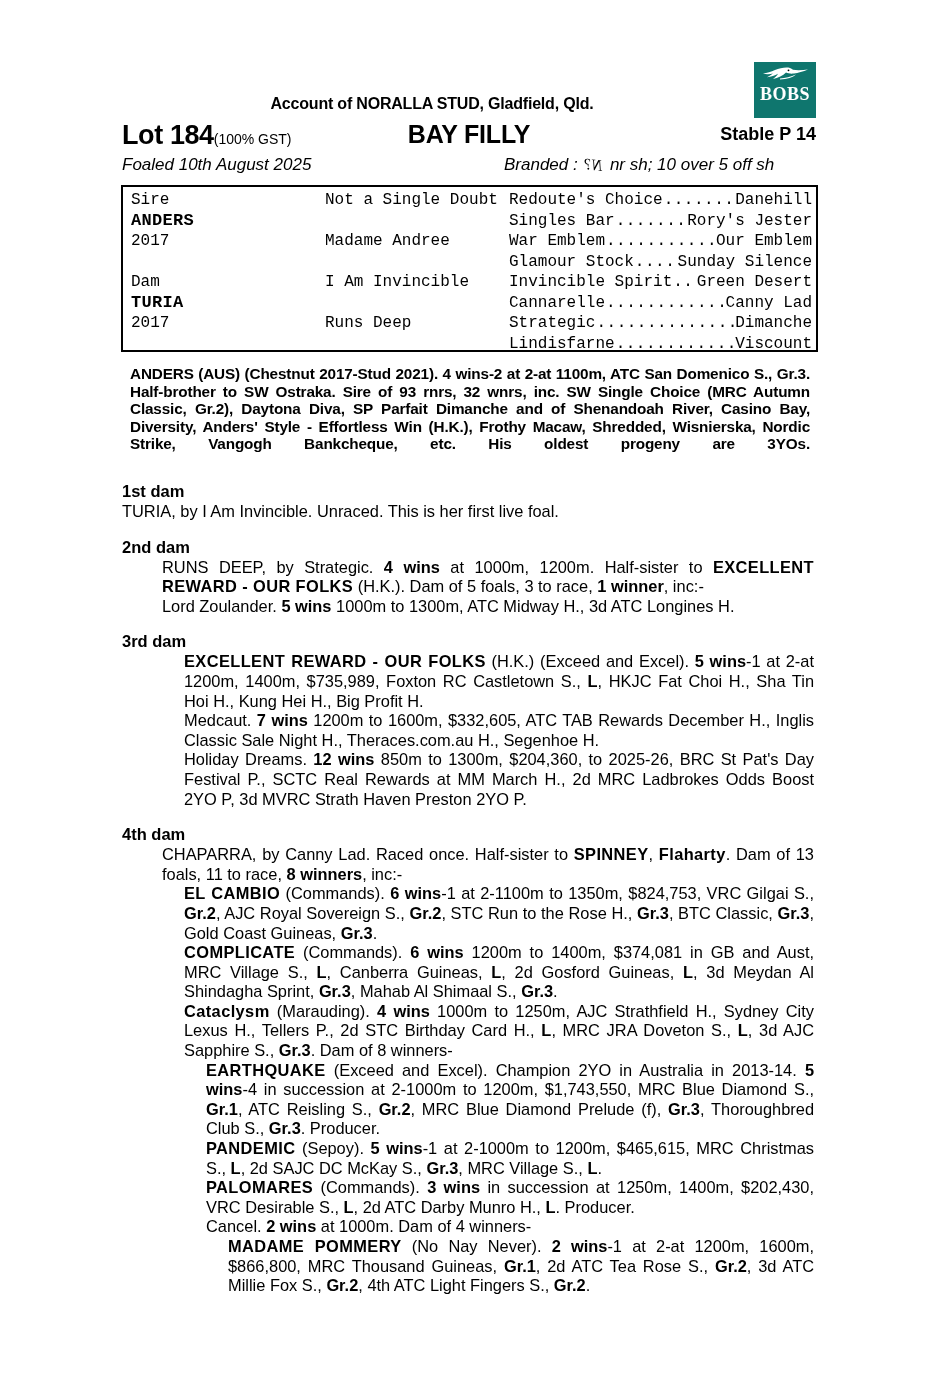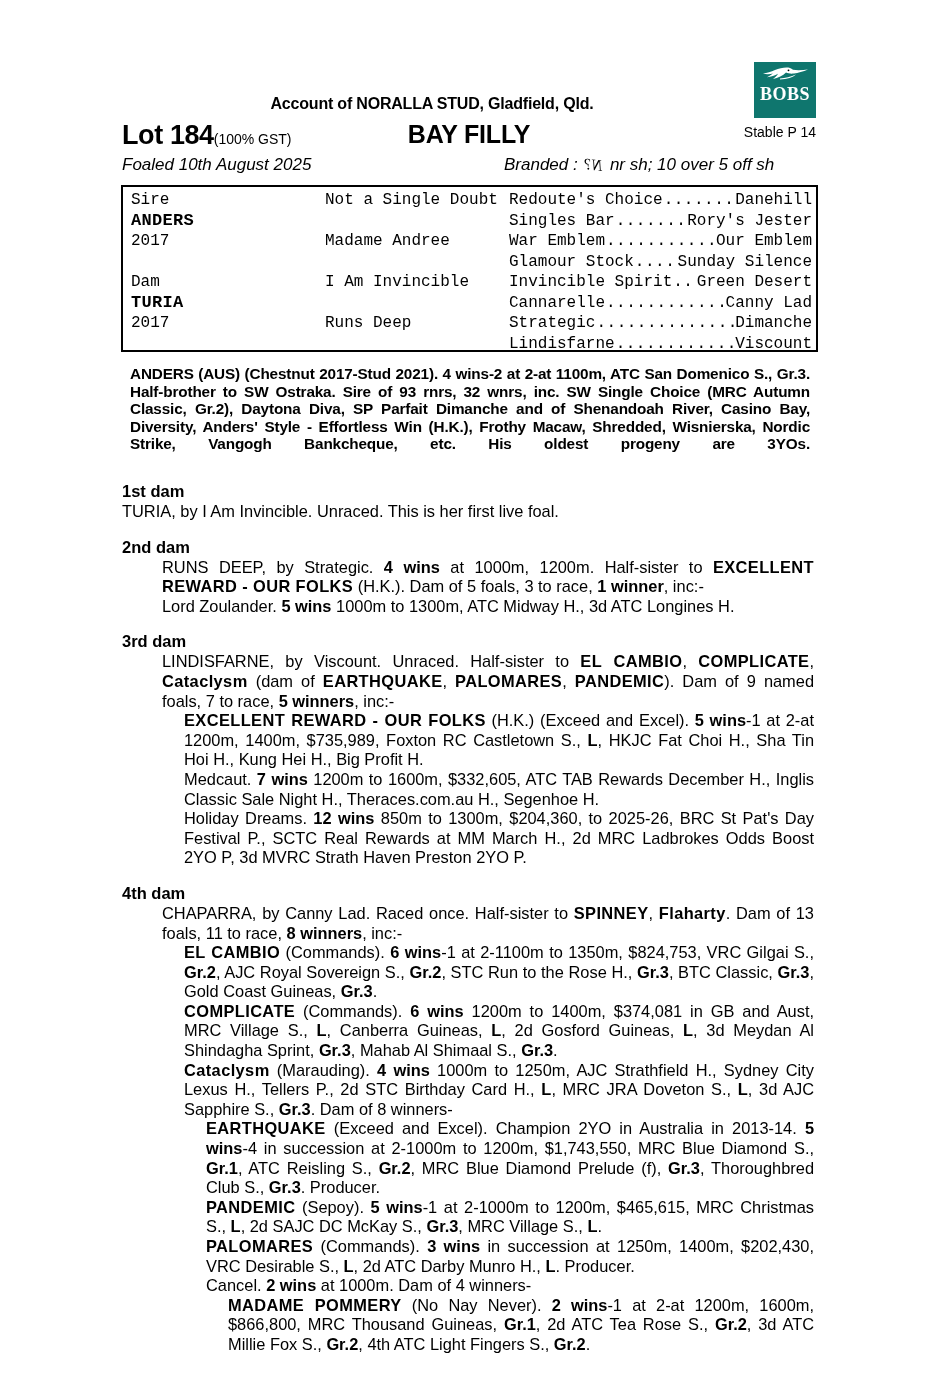--- a/index.html
+++ b/index.html
@@ -109,22 +109,22 @@
     left: 0; top: 0;
     width: 694px;
     text-align: center;
     font-weight: bold;
     font-size: 25px;
     letter-spacing: -0.2px;
   }
   .stable {
     position: absolute;
     right: 0; top: 4px;
-    font-weight: normal;
-    font-size: 14px;
+    font-weight: bold;
+    font-size: 18px;
   }
 
   .foaled-row {
     position: absolute;
     left: 0;
     top: 93px;
     width: 694px;
     height: 24px;
     font-size: 17px;
     font-style: italic;
@@ -337,21 +337,20 @@
   <div class="sire-summary">ANDERS (AUS) (Chestnut 2017-Stud 2021). 4 wins-2 at 2-at 1100m, ATC San Domenico S., Gr.3. Half-brother to SW Ostraka. Sire of 93 rnrs, 32 wnrs, inc. SW Single Choice (MRC Autumn Classic, Gr.2), Daytona Diva, SP Parfait Dimanche and of Shenandoah River, Casino Bay, Diversity, Anders' Style - Effortless Win (H.K.), Frothy Macaw, Shredded, Wisnierska, Nordic Strike, Vangogh Bankcheque, etc. His oldest progeny are 3YOs.</div>
 
   <div class="body-block">
     <div id="dams-root">
         <div class="dam-head first">1st dam</div>
         <p class="entry ind0">TURIA, by I Am Invincible. Unraced. This is her first live foal.</p>
         <div class="dam-head">2nd dam</div>
         <p class="entry ind1">RUNS DEEP, by Strategic. <b>4 wins</b> at 1000m, 1200m. Half-sister to <b class="nm">EXCELLENT REWARD - OUR FOLKS</b> (H.K.). Dam of 5 foals, 3 to race, <b>1 winner</b>, inc:-</p>
         <p class="entry ind1">Lord Zoulander. <b>5 wins</b> 1000m to 1300m, ATC Midway H., 3d ATC Longines H.</p>
         <div class="dam-head">3rd dam</div>
-        <p class="entry ind1">LINDISFARNE, by Viscount. Unraced. Half-sister to <b class="nm">EL CAMBIO</b>, <b class="nm">COMPLICATE</b>, <b class="nm">Cataclysm</b> (dam of <b class="nm">EARTHQUAKE</b>, <b class="nm">PALOMARES</b>, <b class="nm">PANDEMIC</b>). Dam of 9 named foals, 7 to race, <b>5 winners</b>, inc:-</p>
         <p class="entry ind2"><b class="nm">EXCELLENT REWARD - OUR FOLKS</b> (H.K.) (Exceed and Excel). <b>5 wins</b>-1 at 2-at 1200m, 1400m, $735,989, Foxton RC Castletown S., <b>L</b>, HKJC Fat Choi H., Sha Tin Hoi H., Kung Hei H., Big Profit H.</p>
         <p class="entry ind2">Medcaut. <b>7 wins</b> 1200m to 1600m, $332,605, ATC TAB Rewards December H., Inglis Classic Sale Night H., Theraces.com.au H., Segenhoe H.</p>
         <p class="entry ind2">Holiday Dreams. <b>12 wins</b> 850m to 1300m, $204,360, to 2025-26, BRC St Pat's Day Festival P., SCTC Real Rewards at MM March H., 2d MRC Ladbrokes Odds Boost 2YO P, 3d MVRC Strath Haven Preston 2YO P.</p>
         <div class="dam-head">4th dam</div>
         <p class="entry ind1">CHAPARRA, by Canny Lad. Raced once. Half-sister to <b class="nm">SPINNEY</b>, <b class="nm">Flaharty</b>. Dam of 13 foals, 11 to race, <b>8 winners</b>, inc:-</p>
         <p class="entry ind2"><b class="nm">EL CAMBIO</b> (Commands). <b>6 wins</b>-1 at 2-1100m to 1350m, $824,753, VRC Gilgai S., <b>Gr.2</b>, AJC Royal Sovereign S., <b>Gr.2</b>, STC Run to the Rose H., <b>Gr.3</b>, BTC Classic, <b>Gr.3</b>, Gold Coast Guineas, <b>Gr.3</b>.</p>
         <p class="entry ind2"><b class="nm">COMPLICATE</b> (Commands). <b>6 wins</b> 1200m to 1400m, $374,081 in GB and Aust, MRC Village S., <b>L</b>, Canberra Guineas, <b>L</b>, 2d Gosford Guineas, <b>L</b>, 3d Meydan Al Shindagha Sprint, <b>Gr.3</b>, Mahab Al Shimaal S., <b>Gr.3</b>.</p>
         <p class="entry ind2"><b class="nm">Cataclysm</b> (Marauding). <b>4 wins</b> 1000m to 1250m, AJC Strathfield H., Sydney City Lexus H., Tellers P., 2d STC Birthday Card H., <b>L</b>, MRC JRA Doveton S., <b>L</b>, 3d AJC Sapphire S., <b>Gr.3</b>. Dam of 8 winners-</p>
         <p class="entry ind3"><b class="nm">EARTHQUAKE</b> (Exceed and Excel). Champion 2YO in Australia in 2013-14. <b>5 wins</b>-4 in succession at 2-1000m to 1200m, $1,743,550, MRC Blue Diamond S., <b>Gr.1</b>, ATC Reisling S., <b>Gr.2</b>, MRC Blue Diamond Prelude (f), <b>Gr.3</b>, Thoroughbred Club S., <b>Gr.3</b>. Producer.</p>
         <p class="entry ind3"><b class="nm">PANDEMIC</b> (Sepoy). <b>5 wins</b>-1 at 2-1000m to 1200m, $465,615, MRC Christmas S., <b>L</b>, 2d SAJC DC McKay S., <b>Gr.3</b>, MRC Village S., <b>L</b>.</p>

